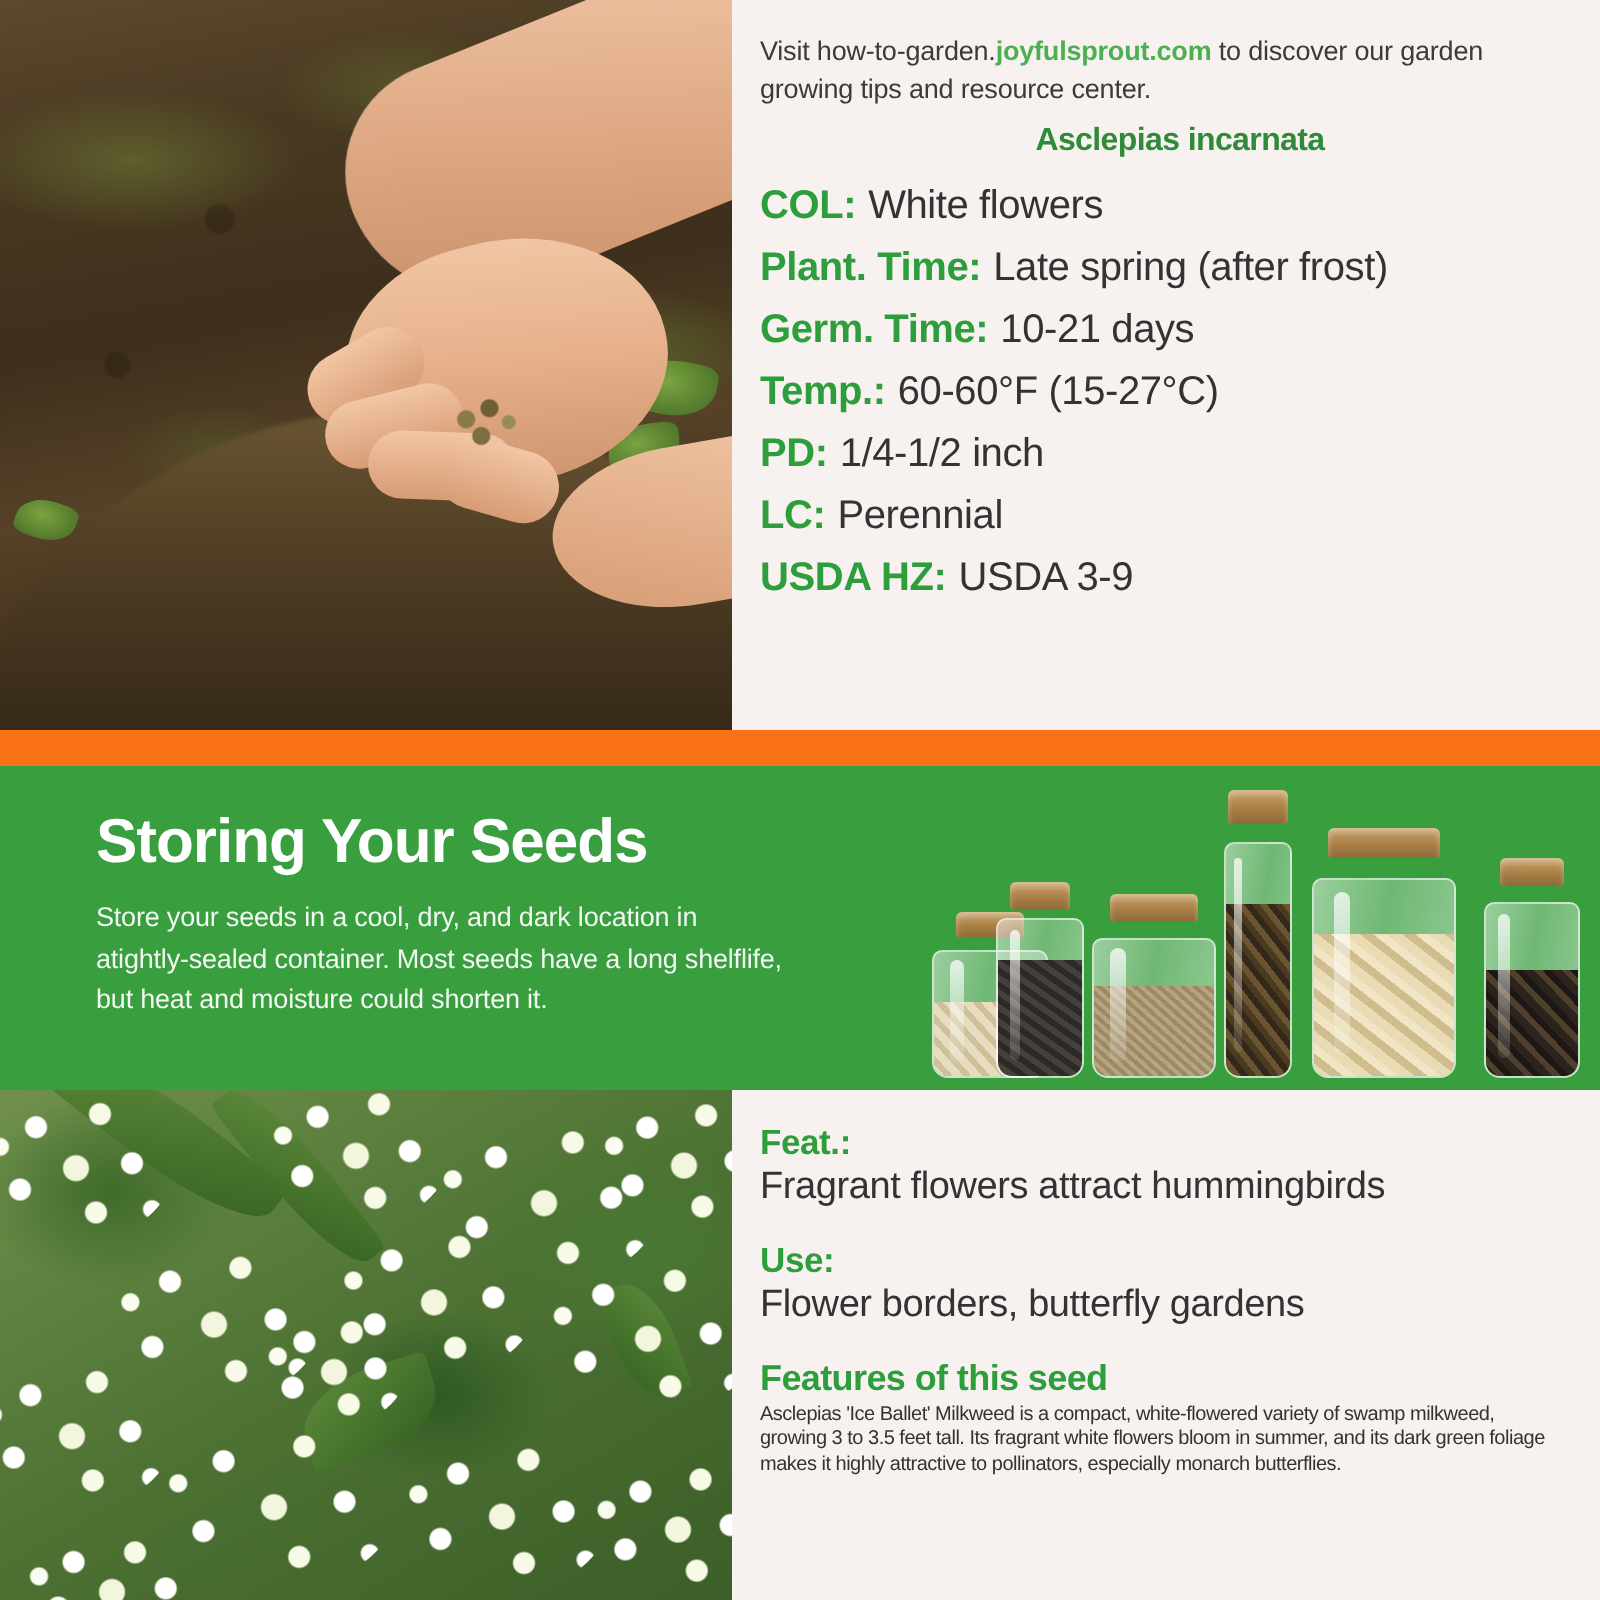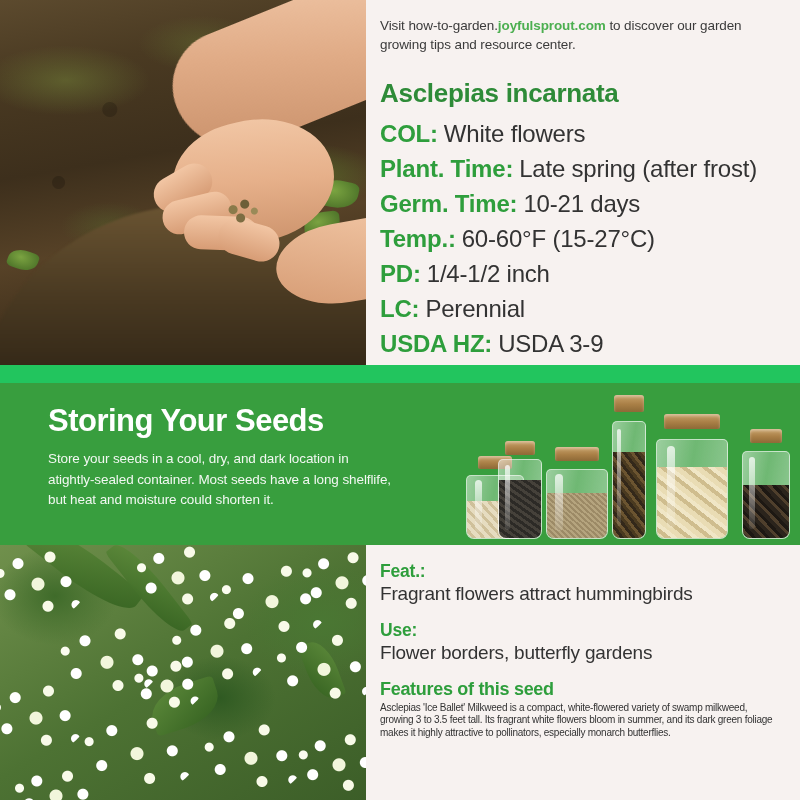--- a/index.html
+++ b/index.html
@@ -2,21 +2,21 @@
 <html><head>
 <meta charset="utf-8">
 <style>
   * { margin:0; padding:0; box-sizing:border-box; }
   html, body { width:800px; height:800px; }
   body {
     font-family:"Liberation Sans", sans-serif;
     background:#f7f2f0;
     overflow:hidden;
   }
-  .packet { position:relative; width:800px; height:800px; background:#22c55e;border-radius:16px; }
+  .packet { position:relative; width:800px; height:800px; background:#f97316;border-radius:16px; }
 
   
   .top-row { position:absolute; left:0; top:0; width:800px; height:365px; }
 
   .photo-seeding {
     position:absolute; left:0; top:0; width:366px; height:365px;
     overflow:hidden;
     background:#3a2a18;
   }
   .soil-bg {
@@ -113,28 +113,29 @@
     position:absolute; left:366px; top:0; width:434px; height:365px;
     background:#f7f2f0;
     padding:16px 0 0 14px;
   }
   .visit-line {
     font-size:13.5px; line-height:1.42; color:#3b3b3b;
     letter-spacing:-.1px; max-width:402px;
   }
   .visit-line .brand { color:#4caf50; font-weight:700; }
   .species {
-    margin-top:24px;
-    font-size:26px; font-weight:700; color:#2e8b38;
+    margin-top:8px;
+    font-size:16px; font-weight:700; color:#2e8b38;
     letter-spacing:-.3px;
+    text-align:center;
   }
   .spec-list { margin-top:7px; }
   .spec-row {
     display:flex; align-items:baseline; gap:6px;
-    font-size:24px; line-height:1.0;
+    font-size:20px; line-height:1.0;
     padding:5.5px 0;
     letter-spacing:-.2px;
   }
   .spec-label { color:#2e9e3c; font-weight:700; white-space:nowrap; }
   .spec-value { color:#333; }
 
   
   .store-band {
     position:absolute; left:0; top:383px; width:800px; height:180px;
     background:#389e3e; overflow:hidden;

